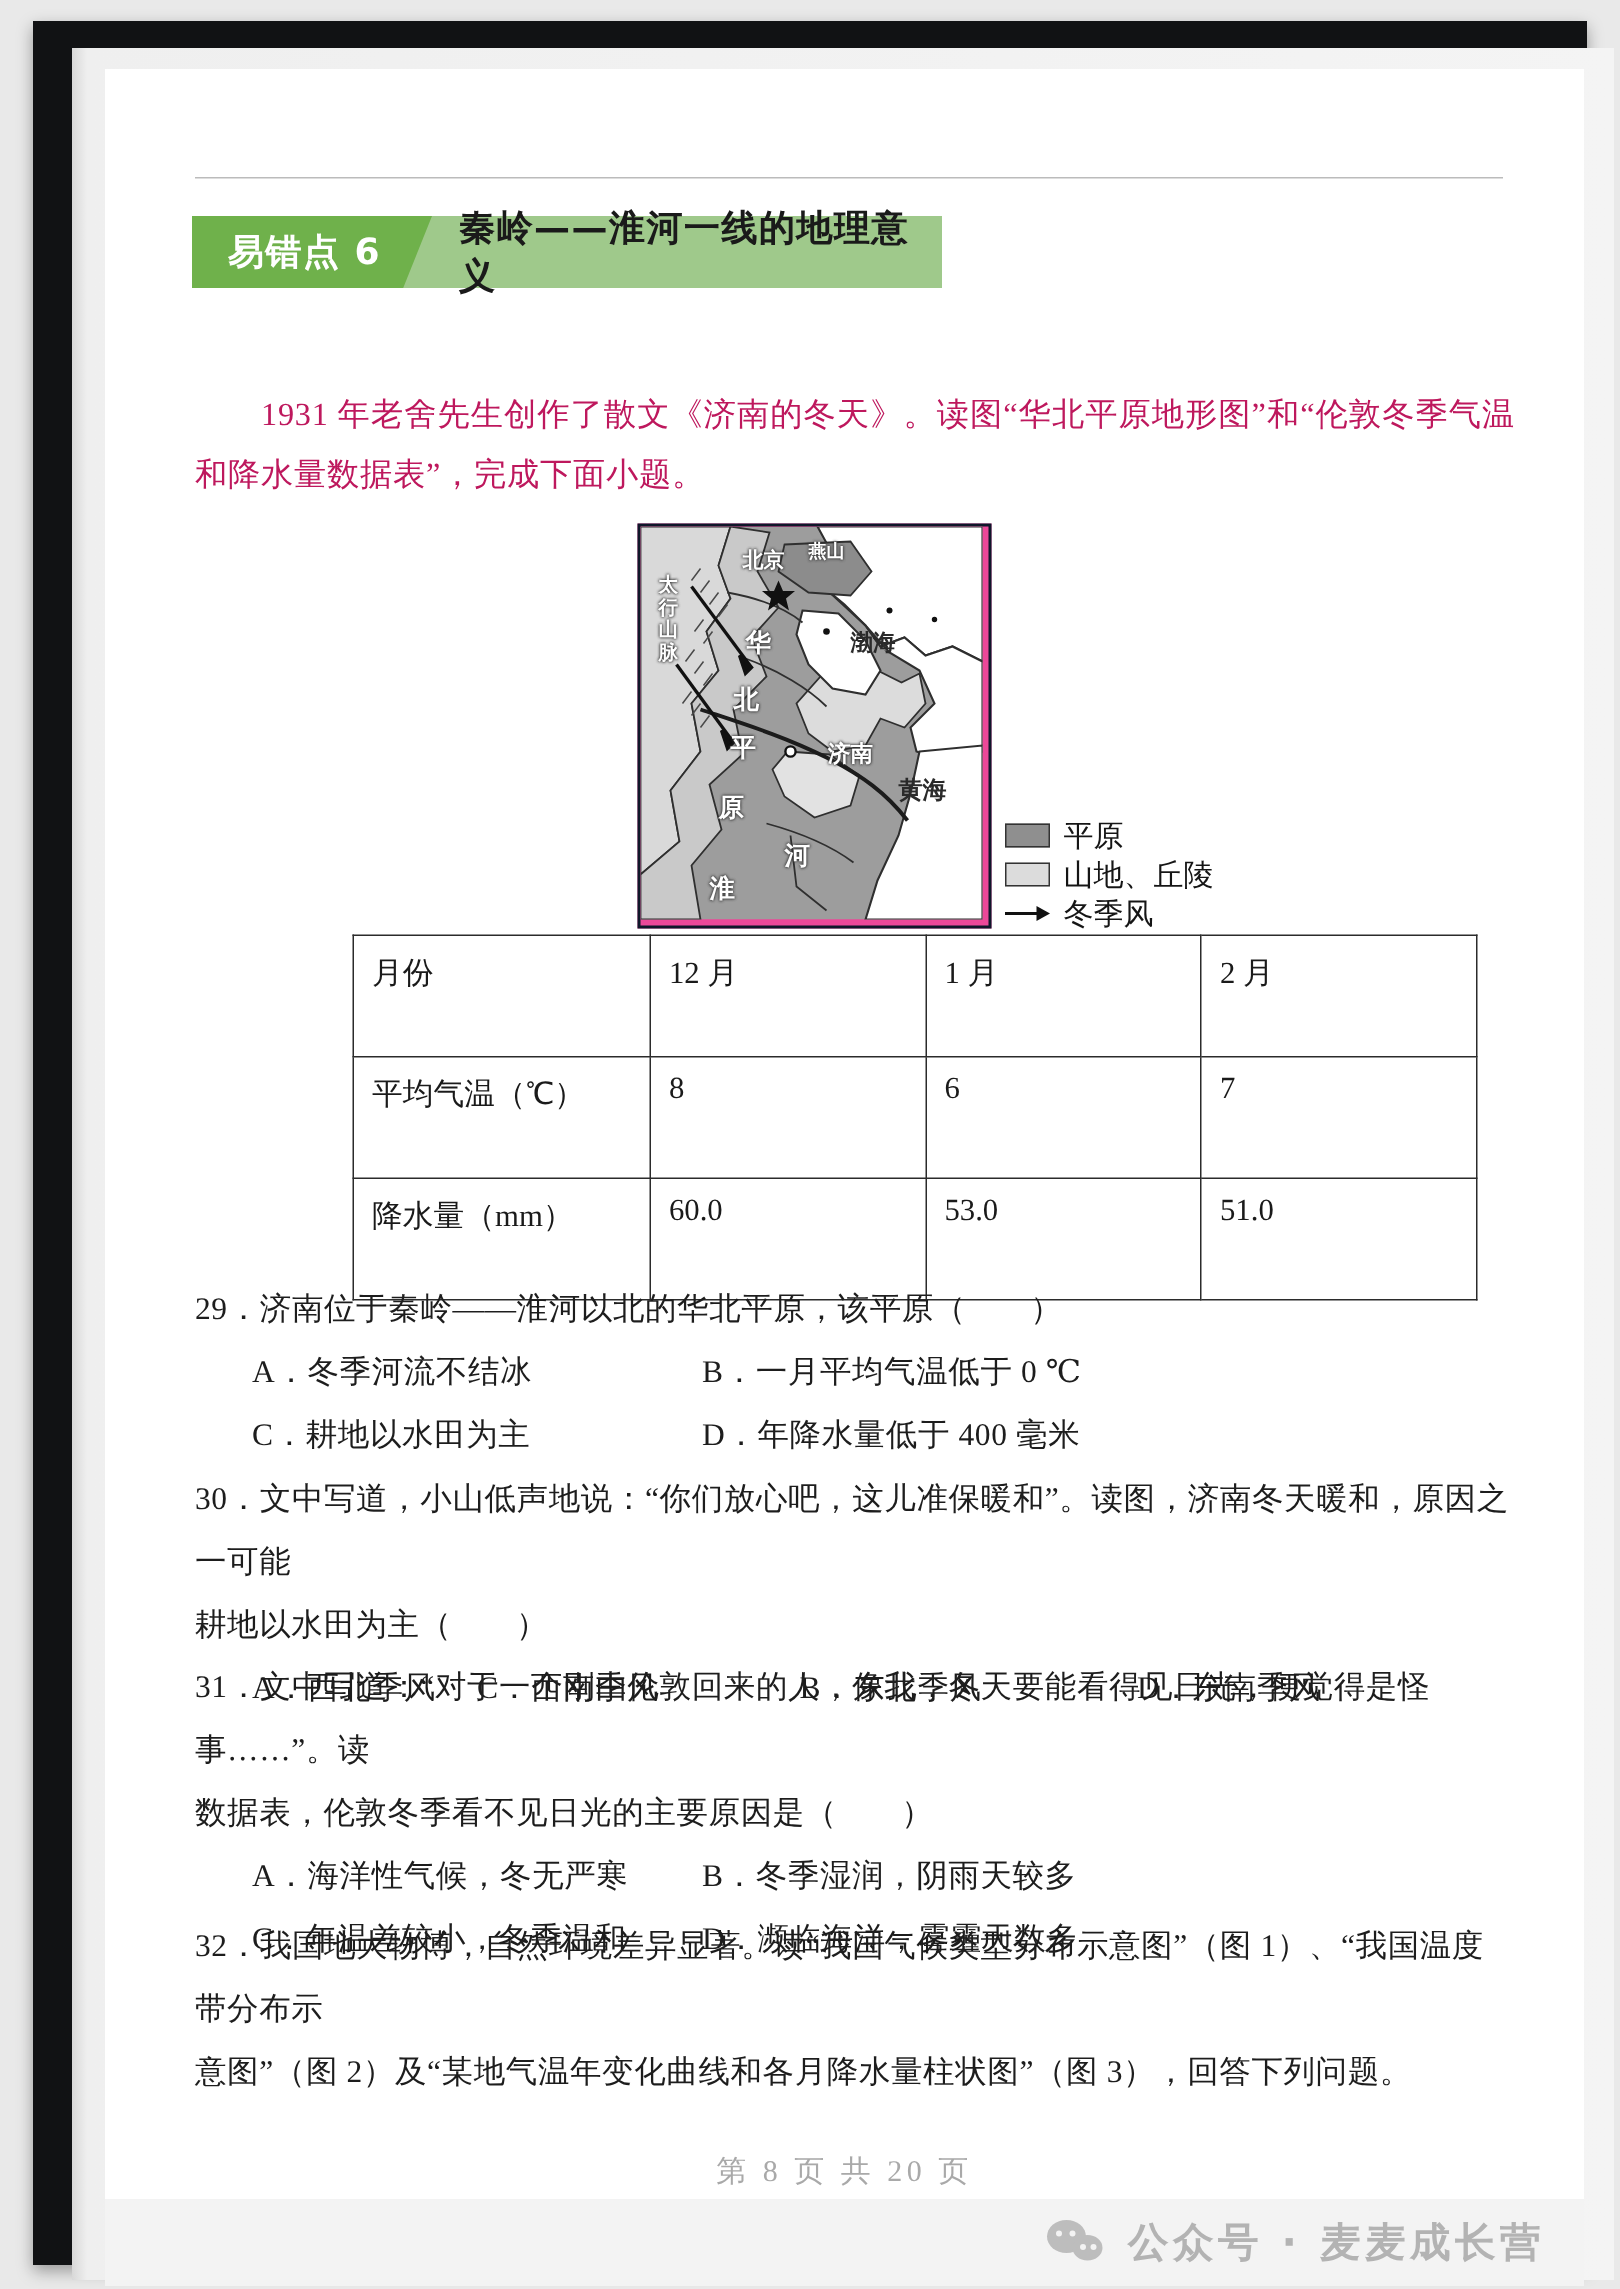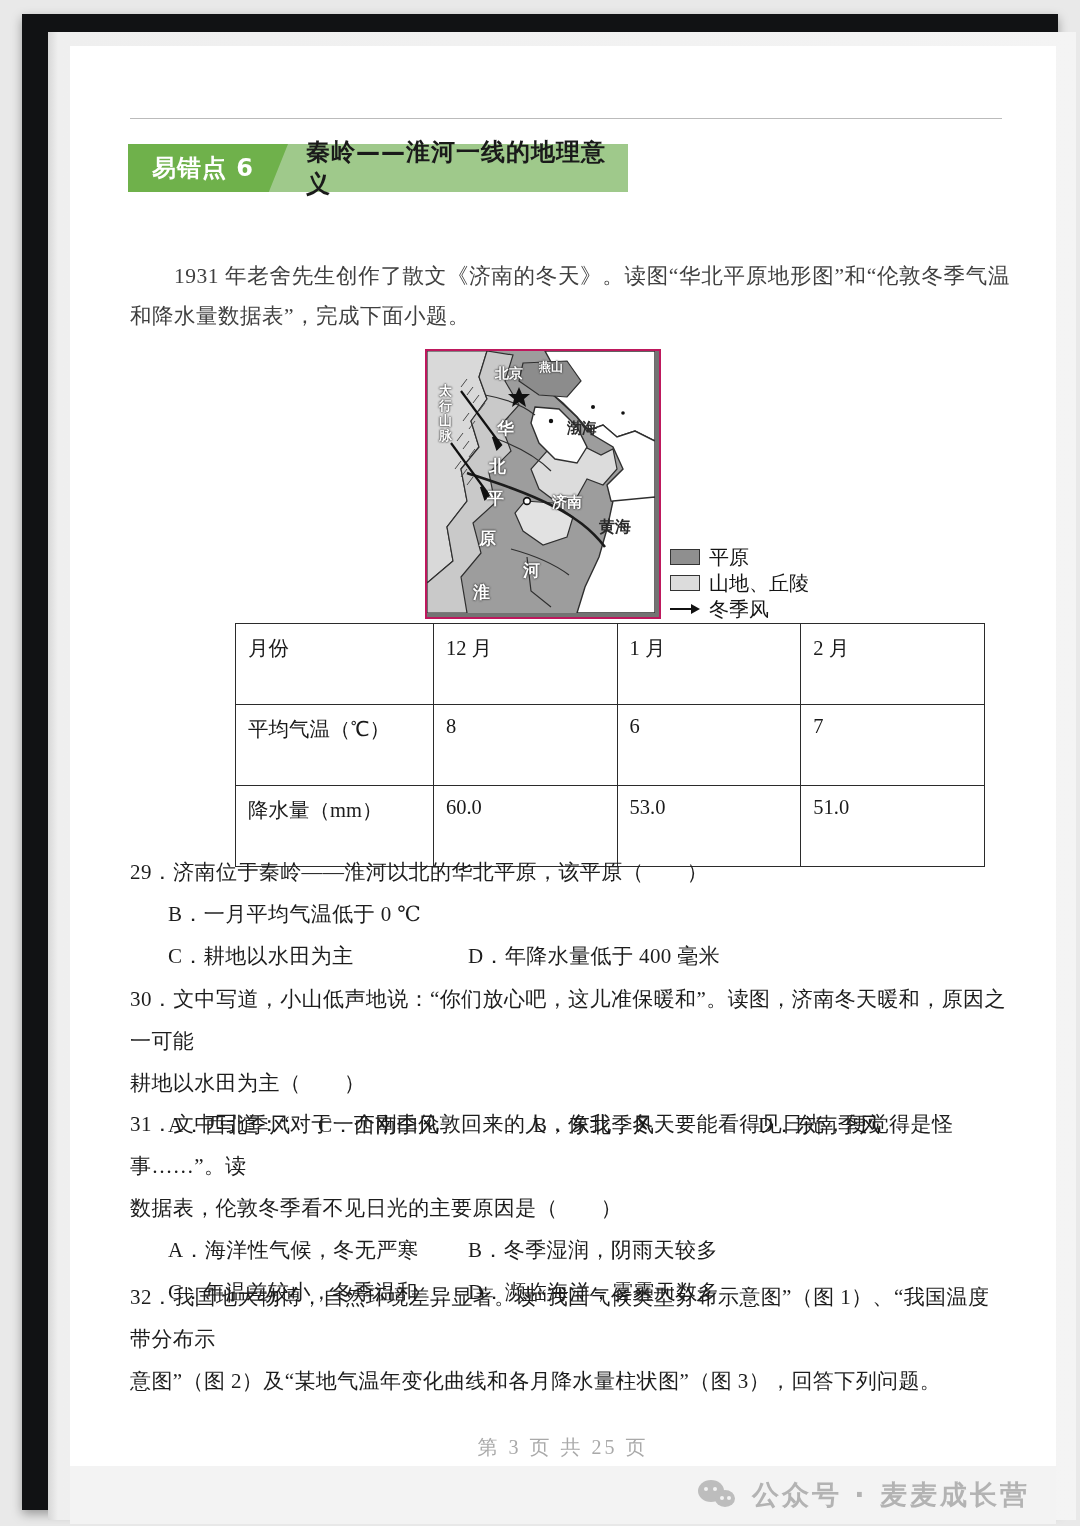--- a/index.html
+++ b/index.html
@@ -61,28 +61,28 @@
     font-family:"DejaVu Sans","Liberation Sans",sans-serif;
   }
   #banner-title{
     position:absolute;left:178px;top:0;height:48px;display:flex;align-items:center;
     color:#1a1a1a;font-size:24px;font-weight:bold;letter-spacing:1px;
     font-family:"DejaVu Sans","Liberation Sans",sans-serif;
   }
 
   
   .para{
-    position:absolute;color:#404040;font-size:21.5px;line-height:40px;
+    position:absolute;color:#be185d;font-size:21.5px;line-height:40px;
     letter-spacing:.5px;text-align:justify;
   }
   #intro{left:60px;top:210px;width:880px;text-indent:44px;}
 
   
   #figure{position:absolute;left:355px;top:303px;width:232px;height:266px;}
-  #map-box{position:absolute;left:0;top:0;width:232px;height:266px;border:2px solid #be185d;background:#737373;overflow:hidden;}
+  #map-box{position:absolute;left:0;top:0;width:232px;height:266px;border:2px solid #0f172a;background:#ec4899;overflow:hidden;}
   #map-svg{position:absolute;left:0;top:0;}
   .maplabel{
     position:absolute;color:#ffffff;font-weight:bold;white-space:nowrap;
     font-family:"DejaVu Sans","Liberation Sans",sans-serif;
     text-shadow:0 0 2px #333,0 0 2px #333;
   }
   .maplabel.dark{color:#2a2a2a;text-shadow:none;}
   #legend{position:absolute;left:245px;top:195px;width:160px;}
   .leg-row{display:flex;align-items:center;height:26px;}
   .leg-sw{width:30px;height:16px;border:1.5px solid #333;margin-right:9px;box-sizing:border-box;}
@@ -243,20 +243,21 @@
           <td class="cx">51.0</td>
         </tr>
       </tbody>
         </table>
 
       <div class="q" id="q29">
         <div class="stem">
           <span>29．</span><span>济南位于秦岭——淮河以北的华北平原，该平原（　　）</span>
         </div>
         <div class="row2">
+          <span class="opt a">A．冬季河流不结冰</span>
           <span class="opt">B．一月平均气温低于 0 ℃</span>
         </div>
         <div class="row2">
           <span class="opt a">C．耕地以水田为主</span>
           <span class="opt">D．年降水量低于 400 毫米</span>
         </div>
       </div>
 
       <div class="q" id="q30">
         <div class="stem">
@@ -286,21 +287,21 @@
         </div>
       </div>
 
       <div class="q" id="q32">
         <div class="stem">
           <span>32．</span><span>我国地大物博，自然环境差异显著。读“我国气候类型分布示意图”（图 1）、“我国温度带分布示</span>
         </div>
         <div class="stem">意图”（图 2）及“某地气温年变化曲线和各月降水量柱状图”（图 3），回答下列问题。</div>
       </div>
 
-      <div id="footer">第 3 页 共 25 页</div>
+      <div id="footer">第 8 页 共 20 页</div>
     </div>
   </div>
 
   <div id="watermark">
     <span class="wm-logo">
       <span class="b1"></span>
       <span class="b2"></span>
       <span class="d" style="left:6px;top:7px;"></span>
       <span class="d" style="left:15px;top:7px;"></span>
       <span class="d" style="left:22px;top:16px;"></span>

